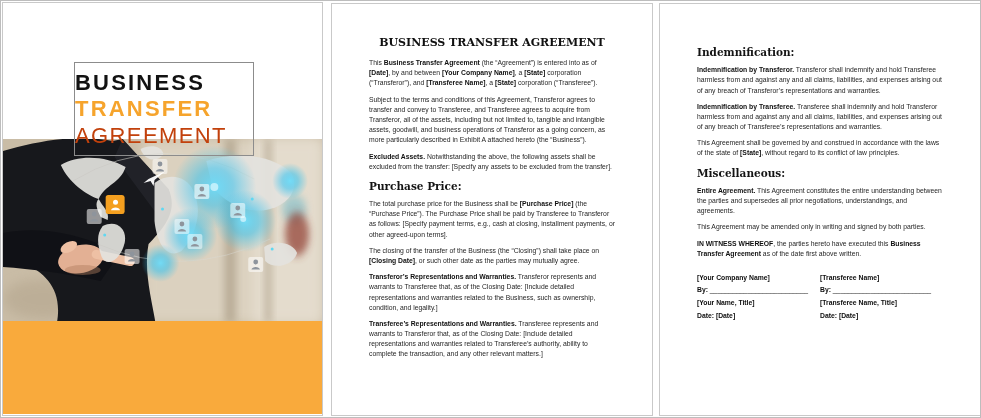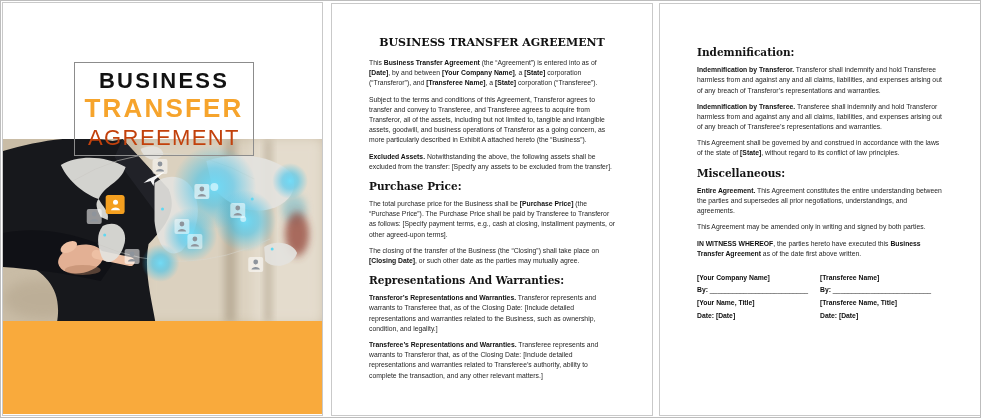--- a/index.html
+++ b/index.html
@@ -6,23 +6,23 @@
   .frame{position:relative;width:981px;height:418px;background:#fff;border:1px solid #bdbdbd;box-sizing:border-box;overflow:hidden;}
   .page{position:absolute;background:#fff;border:1px solid #c9c9c9;box-sizing:border-box;overflow:hidden;}
   .page-cover{left:1px;top:1px;width:321px;height:414px;}
   .page-doc1{left:330px;top:2px;width:322px;height:413px;}
   .page-doc2{left:658px;top:2px;width:322px;height:413px;}
 
   
   .cover-photo{position:absolute;left:0;top:136px;width:100%;height:184px;display:block;}
   .cover-orange{position:absolute;left:0;top:318px;width:100%;height:93px;}
   .cover-title-box{position:absolute;left:71px;top:59px;width:178px;height:92px;border:1px solid #8c8c8c;
-    background:transparent;z-index:3;display:flex;flex-direction:column;align-items:center;justify-content:center;gap:1px;}
+    background:transparent;z-index:3;display:flex;flex-direction:column;align-items:flex-start;justify-content:center;gap:1px;}
   .cover-l1{font-size:22px;font-weight:800;letter-spacing:2.2px;color:#121212;line-height:1.15;}
-  .cover-l2{font-size:26px;font-weight:800;letter-spacing:2.2px;line-height:1.15;}
+  .cover-l2{font-size:22px;font-weight:800;letter-spacing:2.2px;line-height:1.15;}
   .cover-l3{font-size:22px;font-weight:400;letter-spacing:1.4px;color:#c2410c;line-height:1.15;}
 
   
   .doc-inner{padding:32px 37px 0 37px;}
   .doc-inner2{padding:36px 37px 0 37px;}
   .doc-title{text-align:center;font-family:"DejaVu Serif","Liberation Serif",serif;font-weight:bold;
     font-size:11px;color:#101010;margin:0 0 9px 0;}
   .doc-heading{font-family:"DejaVu Serif","Liberation Serif",serif;font-weight:bold;font-size:10.5px;
     color:#141414;margin:8px 0 6px 0;line-height:1.25;}
   .doc-heading:first-child{margin-top:6px;}
@@ -165,21 +165,20 @@
   <div class="page page-doc1">
     <div class="doc-inner">
       <div class="doc-title">BUSINESS TRANSFER AGREEMENT</div>
       <div>
           <div class="doc-para"><span>This </span><b>Business Transfer Agreement </b><span>(the “Agreement”) is entered into as of </span><b>[Date]</b><span>, by and between </span><b>[Your Company Name]</b><span>, a </span><b>[State]</b><span> corporation (“Transferor”), and </span><b>[Transferee Name]</b><span>, a </span><b>[State]</b><span> corporation (“Transferee”).</span></div>
           <div class="doc-para"><span>Subject to the terms and conditions of this Agreement, Transferor agrees to transfer and convey to Transferee, and Transferee agrees to acquire from Transferor, all of the assets, including but not limited to, tangible and intangible assets, goodwill, and business operations of Transferor as a going concern, as more particularly described in Exhibit A attached hereto (the “Business”).</span></div>
           <div class="doc-para"><b>Excluded Assets.</b><span> Notwithstanding the above, the following assets shall be excluded from the transfer: [Specify any assets to be excluded from the transfer].</span></div>
           <div class="doc-heading">Purchase Price:</div>
           <div class="doc-para"><span>The total purchase price for the Business shall be </span><b>[Purchase Price]</b><span> (the “Purchase Price”). The Purchase Price shall be paid by Transferee to Transferor as follows: [Specify payment terms, e.g., cash at closing, installment payments, or other agreed-upon terms].</span></div>
           <div class="doc-para"><span>The closing of the transfer of the Business (the “Closing”) shall take place on </span><b>[Closing Date]</b><span>, or such other date as the parties may mutually agree.</span></div>
-          <div class="doc-heading">Representations And Warranties:</div>
           <div class="doc-para"><b>Transferor’s Representations and Warranties.</b><span> Transferor represents and warrants to Transferee that, as of the Closing Date: [Include detailed representations and warranties related to the Business, such as ownership, condition, and legality.]</span></div>
           <div class="doc-para"><b>Transferee’s Representations and Warranties.</b><span> Transferee represents and warrants to Transferor that, as of the Closing Date: [Include detailed representations and warranties related to Transferee’s authority, ability to complete the transaction, and any other relevant matters.]</span></div>
         </div>
     </div>
   </div>
 
   <div class="page page-doc2">
     <div class="doc-inner2">
       <div>
           <div class="doc-heading">Indemnification:</div>

